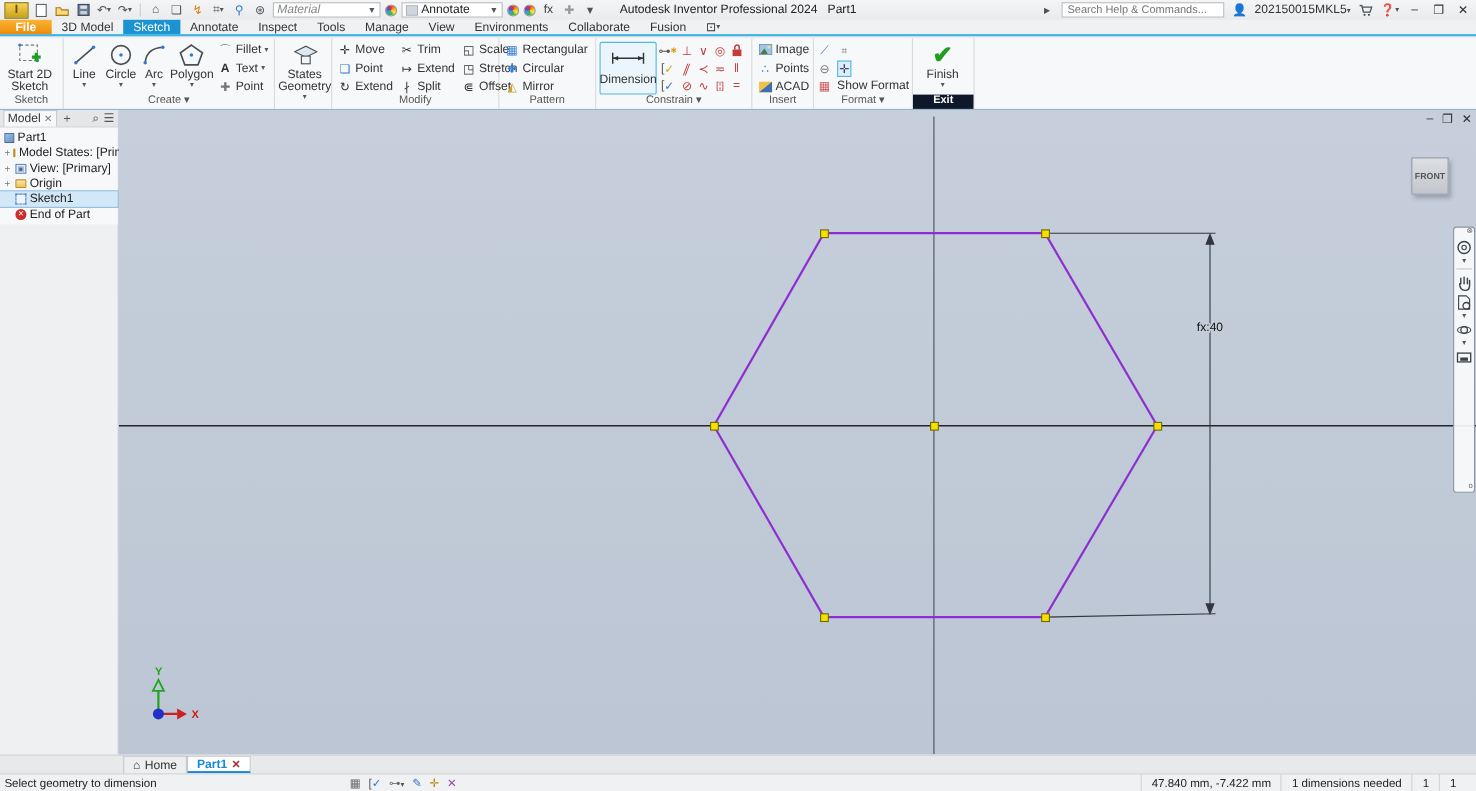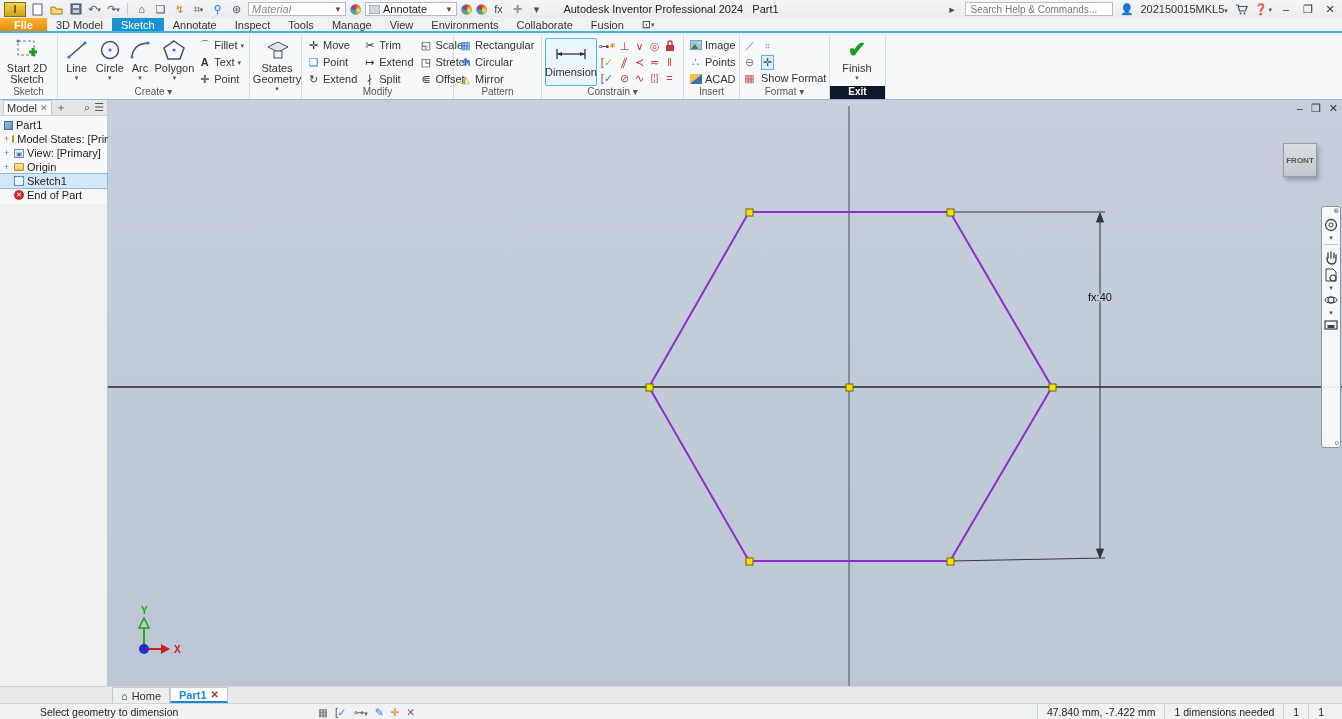--- a/index.html
+++ b/index.html
@@ -98,21 +98,21 @@
   #doctabs { position:absolute; top:686px; left:0; width:1342px; height:17px;
     background:#e7e9eb; border-top:1px solid #cfd2d5; display:flex; align-items:flex-end; padding-left:112px; }
   .dtab { height:16px; display:flex; align-items:center; gap:4px; padding:0 8px; color:#333;
     border:1px solid #c6c9cc; border-bottom:none; background:#eceeef; }
   .dtab.active { background:#fff; color:#1789d6; border-bottom:2px solid #1789d6; font-weight:bold; }
   .dtab .close { color:#a33; font-size:10px; }
 
   
   #statusbar { position:absolute; top:703px; left:0; width:1342px; height:16px;
     background:#f0f1f2; border-top:1px solid #d0d3d6; display:flex; align-items:center; font-size:10.5px; color:#222; }
-  #status-hint { padding-left:4px;margin-left:36px; }
+  #status-hint { padding-left:4px; }
   #status-icons { position:absolute; left:318px; display:flex; gap:7px; align-items:center; color:#666; }
   #status-right { margin-left:auto; display:flex; align-items:center; height:100%;padding-left:24px; }
   #status-right .cell { padding:0 9px; border-left:1px solid #d0d3d6; height:100%; display:flex; align-items:center; }
   svg text { font-family:"Liberation Sans",sans-serif; }
 </style>
 </head>
 <body>
 
 <div id="titlebar">
   <div id="inv-logo">I</div>

